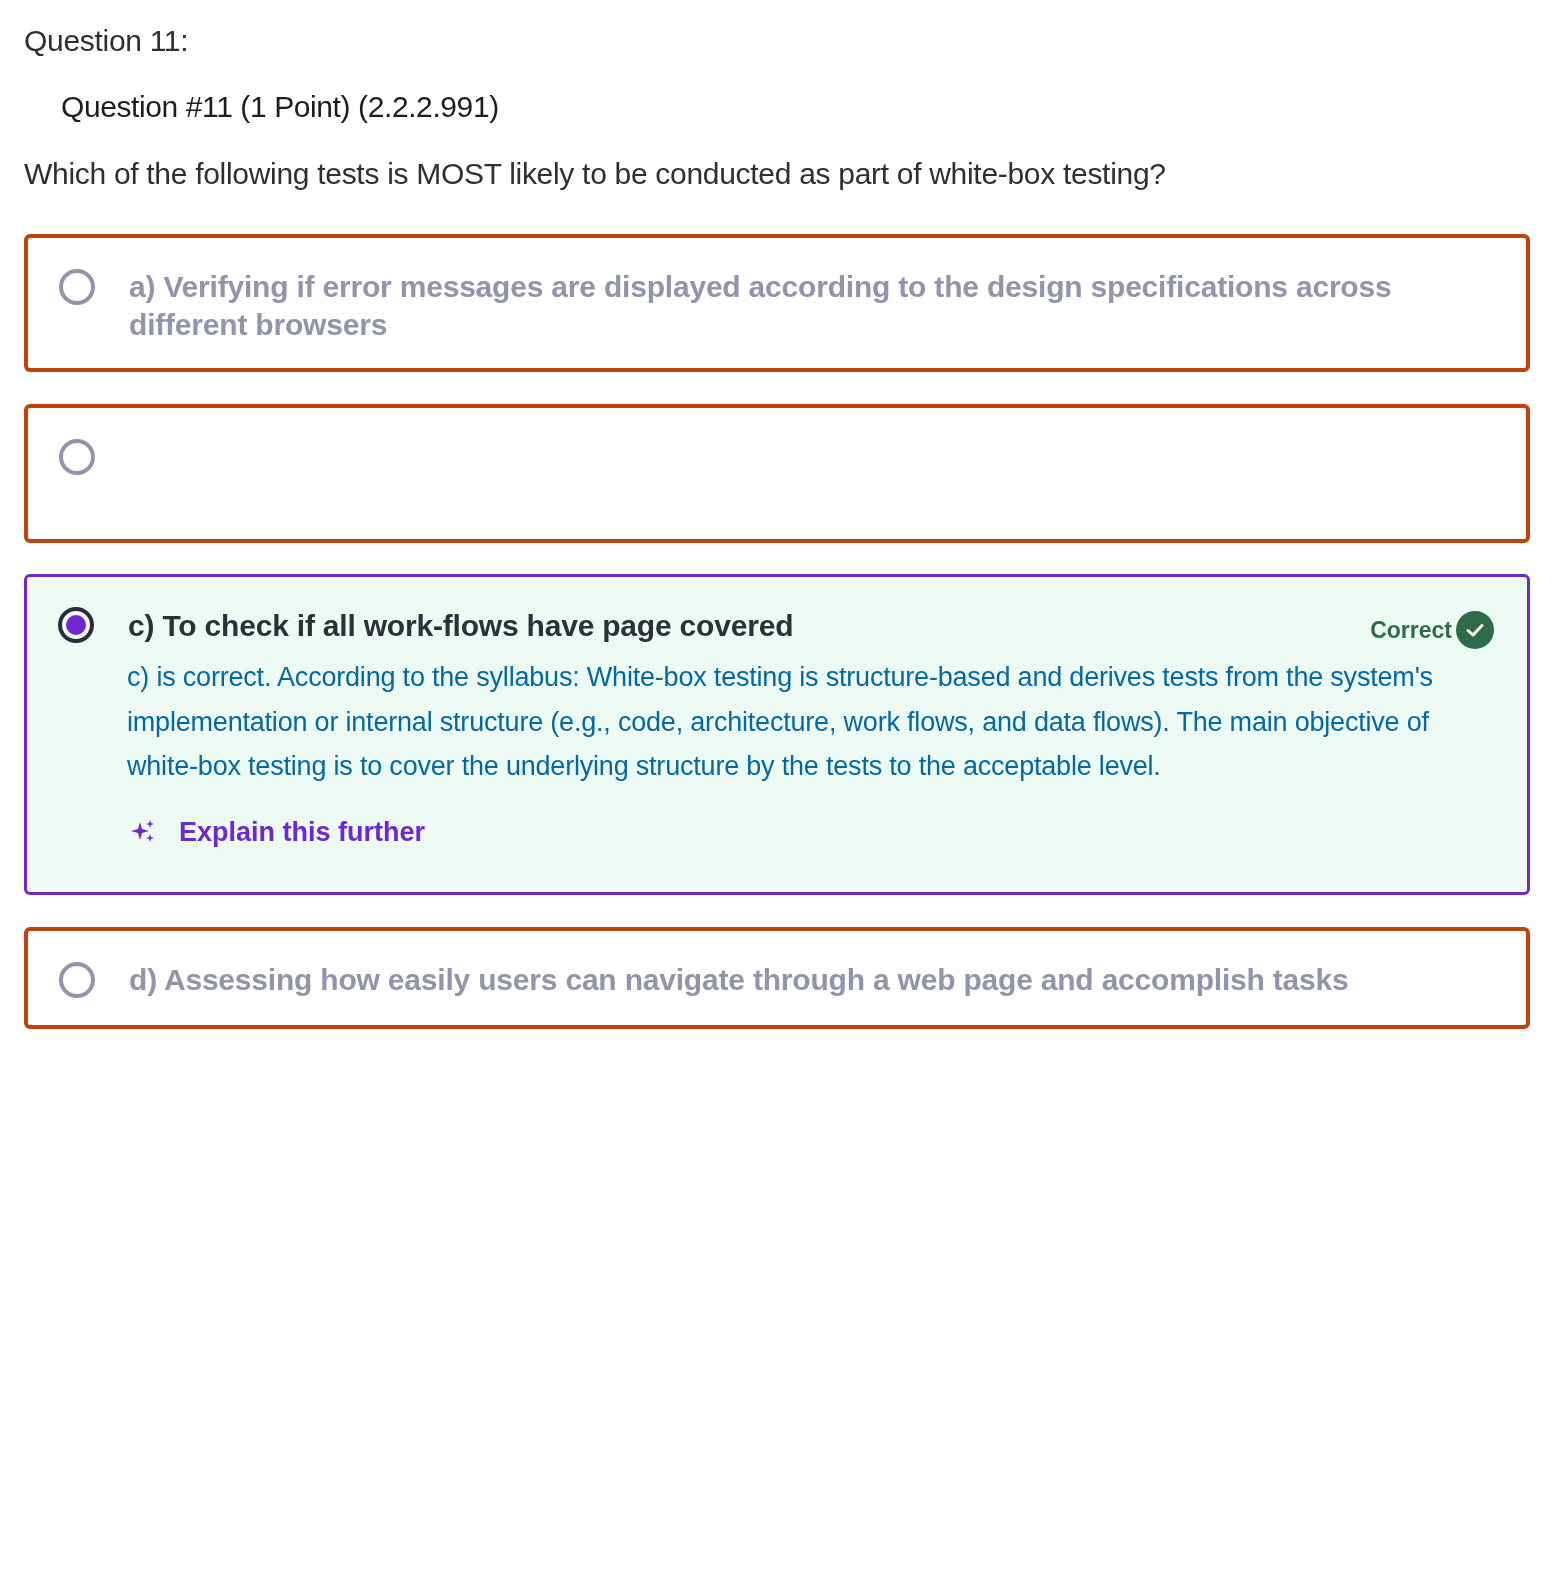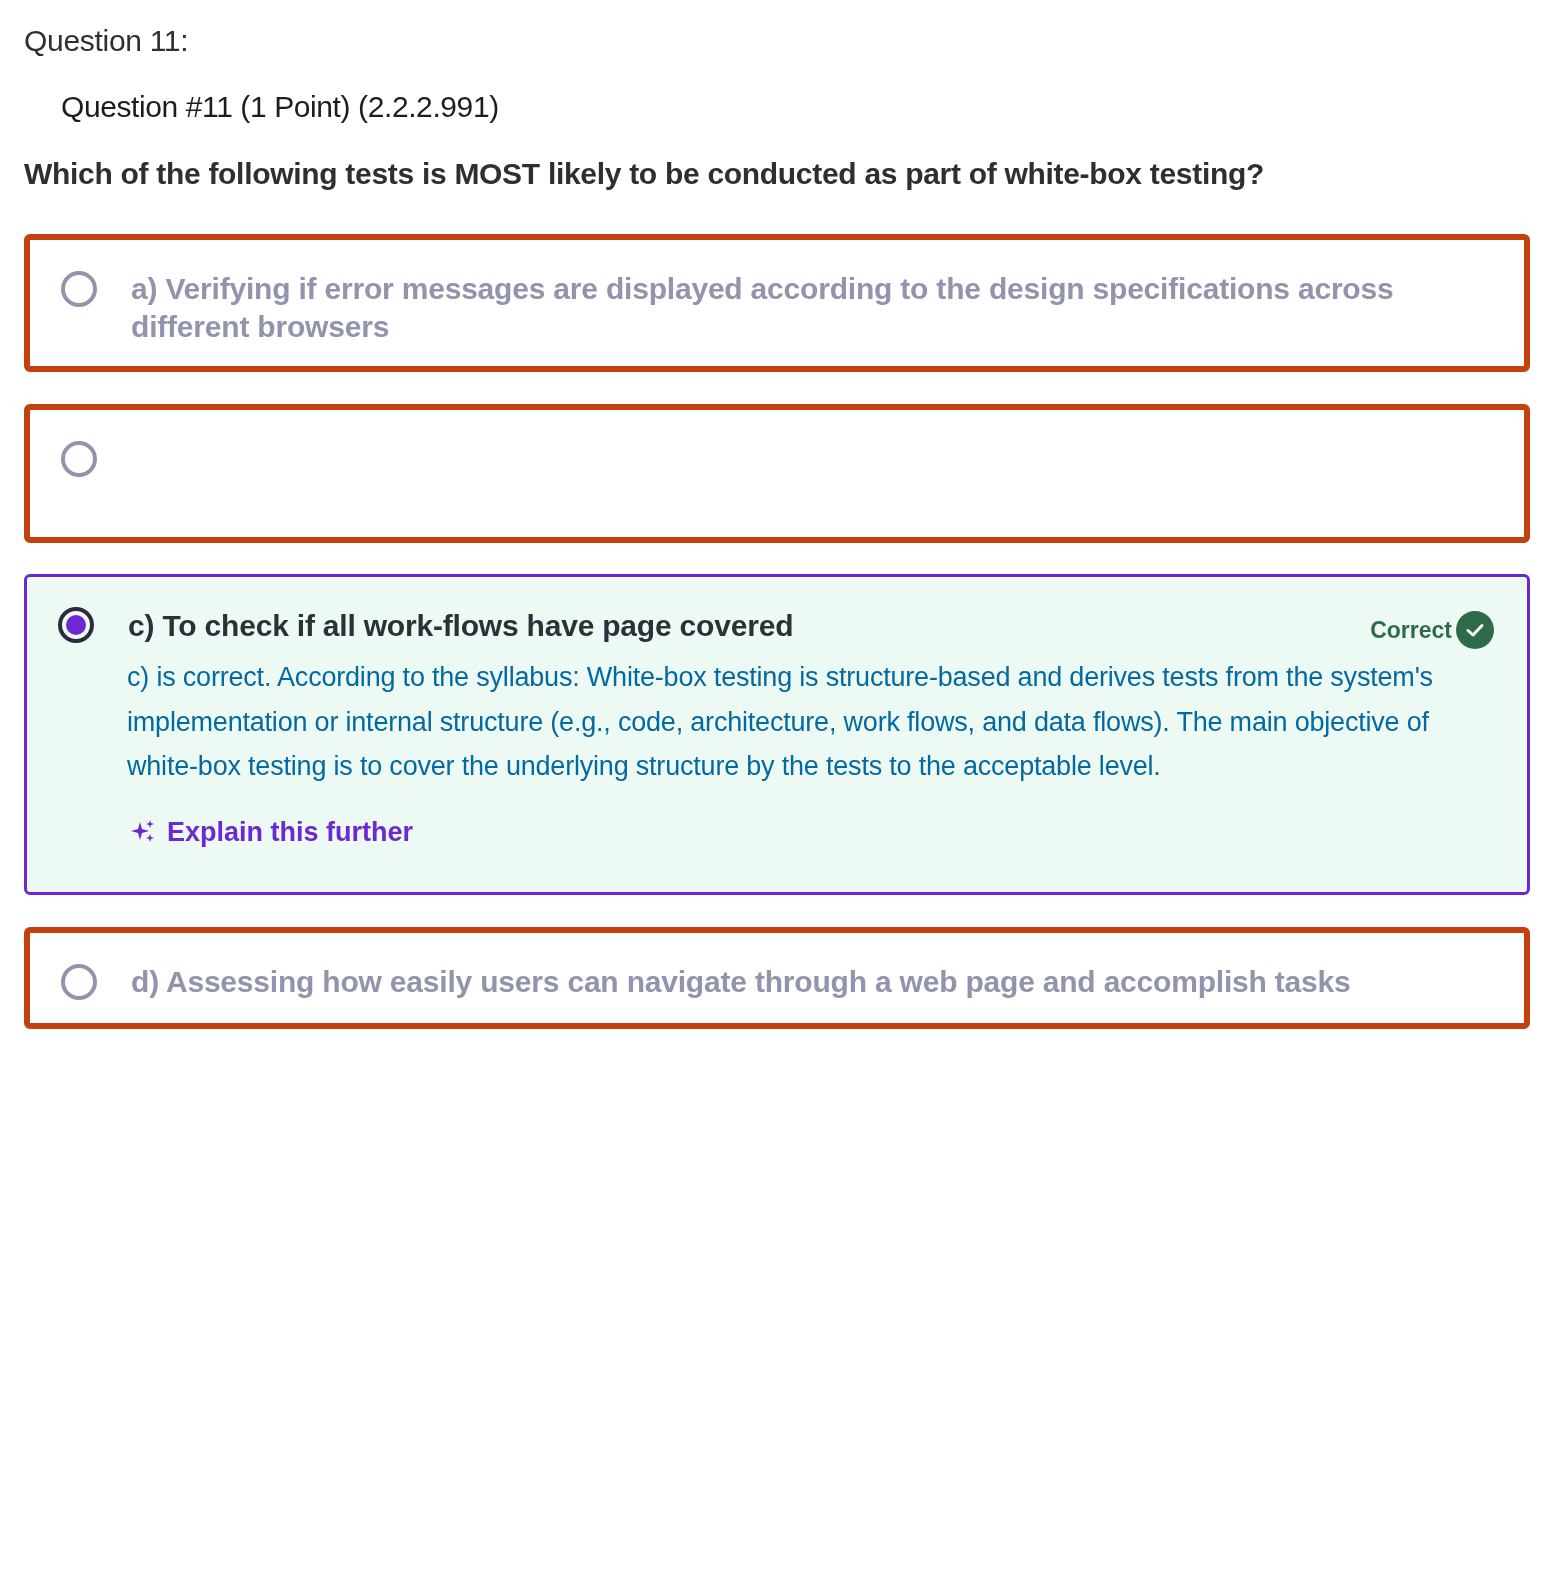--- a/index.html
+++ b/index.html
@@ -1,31 +1,31 @@
 <!DOCTYPE html>
 <html><head>
 <meta charset="utf-8">
 <style>
   html, body { margin:0; padding:0; background:#ffffff; }
   body { width:1568px; height:1586px; position:relative; font-family:"Liberation Sans", sans-serif; color:#2d2f31; }
   .q-label { position:absolute; left:24px; top:24px; font-size:30px; color:#2d2f31; letter-spacing:-0.3px; }
   .q-title { position:absolute; left:24px; top:90px; font-size:30px; color:#1c1d1f; letter-spacing:-0.4px;margin-left:37px; }
-  .q-prompt { position:absolute; left:24px; top:157px; font-size:30px; color:#2d2f31; letter-spacing:-0.3px;font-weight:bold; }
-  .card { position:absolute; left:24px; width:1506px; border:6px solid #c2410c; border-radius:6px; background:#fff; box-sizing:border-box; }
+  .q-prompt { position:absolute; left:24px; top:157px; font-size:30px; color:#2d2f31; letter-spacing:-0.3px; }
+  .card { position:absolute; left:24px; width:1506px; border:4px solid #c2410c; border-radius:6px; background:#fff; box-sizing:border-box; }
   .card.selected { border:3px solid #6d28d2; background:#edfaf4; }
   .radio { position:absolute; left:31px; width:36px; height:36px; border-radius:50%; border:4px solid #9194ac; box-sizing:border-box; }
   .card.selected .radio { border:4px solid #2a2b3f; display:flex; align-items:center; justify-content:center; }
   .radio-dot { width:20px; height:20px; border-radius:50%; background:#6d28d2; }
   .opt-text { position:absolute; left:101px; font-size:30px; font-weight:bold; color:#9194ac; line-height:38px; letter-spacing:-0.2px; }
   .card.selected .opt-text { color:#2d2f39; }
   .correct-wrap { position:absolute; right:33px; top:34px; display:flex; align-items:center; gap:4px; }
   .correct-label { font-size:23px; font-weight:bold; color:#2e6b4a; }
   .check-circle { width:38px; height:38px; border-radius:50%; background:#2e6b4a; display:flex; align-items:center; justify-content:center; }
   .explanation { position:absolute; left:100px; top:78px; width:1370px; font-size:27px; line-height:44.5px; color:#0369a1; letter-spacing:-0.2px; }
-  .explain-btn { position:absolute; left:104px; top:240px; display:flex; align-items:center; gap:12px; cursor:pointer; }
+  .explain-btn { position:absolute; left:104px; top:240px; display:flex; align-items:center; gap:24px; cursor:pointer; }
   .explain-label { font-size:27px; font-weight:bold; color:#6d28d2; }
 </style>
 </head>
 <body>
 
 <div class="q-label">Question 11:</div>
 <div class="q-title">Question #11 (1 Point) (2.2.2.991)</div>
 <div class="q-prompt">Which of the following tests is MOST likely to be conducted as part of white-box testing?</div>
 
 <div class="card" style="top:234px; height:138px;">

